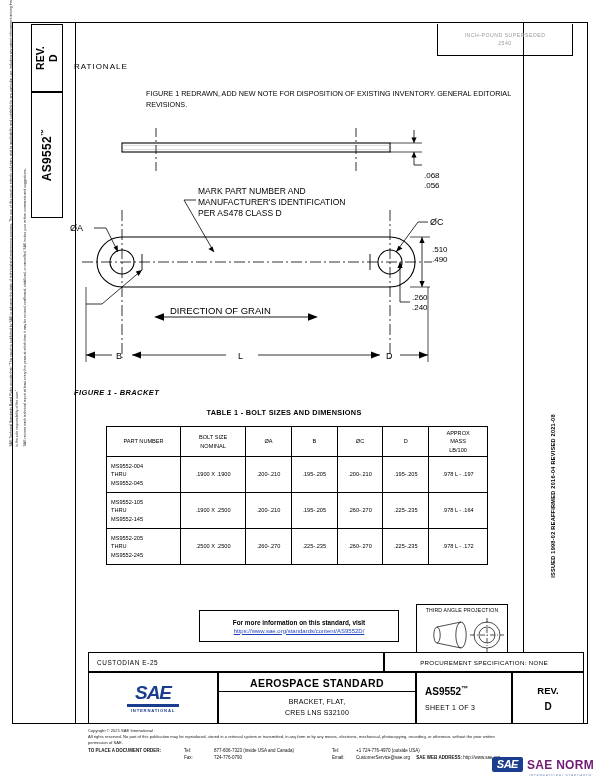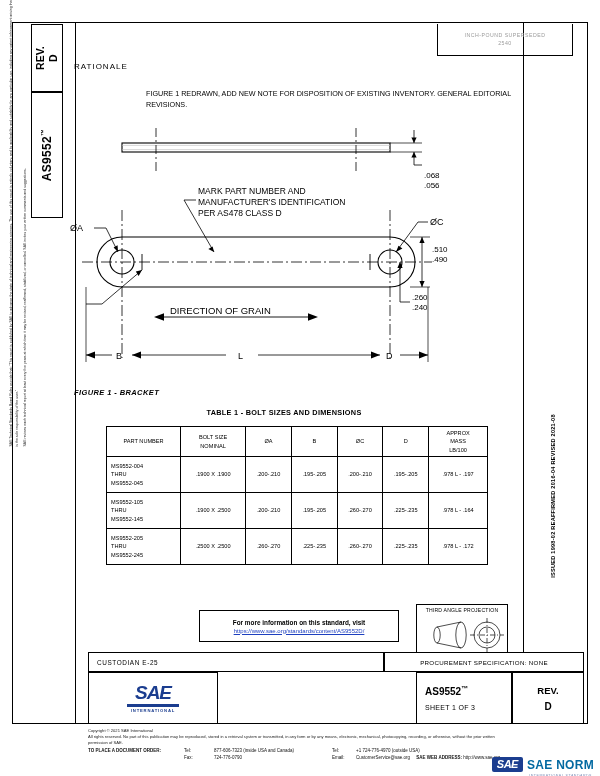--- a/index.html
+++ b/index.html
@@ -241,21 +241,21 @@
     position: absolute; right: 6px; bottom: 4px;
     display: flex; align-items: center; gap: 4px;
   }
   .saenorm .badge {
     background: #1b3d8f; color: #fff;
     font-size: 11px; font-weight: bold; font-style: italic;
     padding: 1px 5px 2px 5px; letter-spacing: -.5px;
     border-radius: 2px;
   }
   .saenorm .word {
-    color: #0369a1; font-size: 12px; font-weight: bold; letter-spacing: .3px;
+    color: #701a75; font-size: 12px; font-weight: bold; letter-spacing: .3px;
   }
   .saenorm .tag {
     position: absolute; right: 2px; bottom: -6px;
     font-size: 3.6px; color: #7a8bb5; letter-spacing: .5px;
   }
 </style>
 </head>
 <body>
 
 <div class="page">
@@ -497,20 +497,27 @@
   <div class="tb tb-procurement">PROCUREMENT SPECIFICATION: NONE</div>
 
   <div class="tb tb-logo">
     <div class="sae-logo">
       <div class="mark">SAE</div>
       <div class="bar"></div>
       <div class="intl">INTERNATIONAL</div>
     </div>
   </div>
 
+  <div class="tb tb-title">
+    <div class="main">AEROSPACE STANDARD</div>
+    <div class="sub">
+      <span class="nowrapline">BRACKET, FLAT,</span>
+      <span class="nowrapline">CRES LNS S32100</span>
+    </div>
+  </div>
 
   <div class="tb tb-number">
     <div class="n"><span>AS9552</span><span class="tm">™</span></div>
     <div class="s">SHEET 1 OF 3</div>
   </div>
 
   <div class="tb tb-rev">
     <div class="r1">REV.</div>
     <div class="r2">D</div>
   </div>

